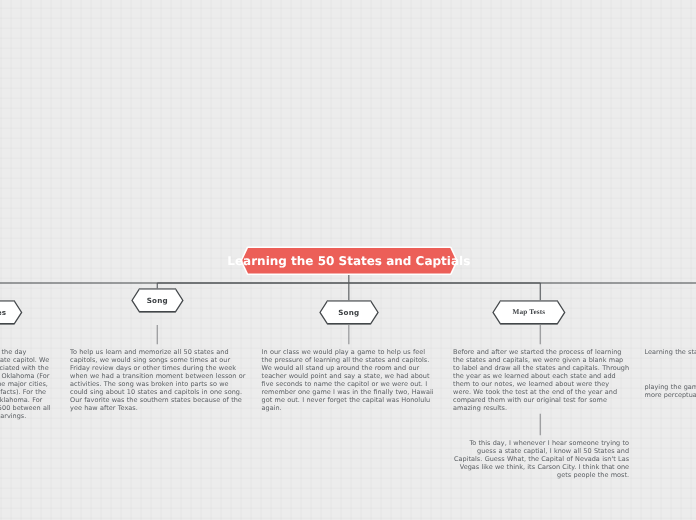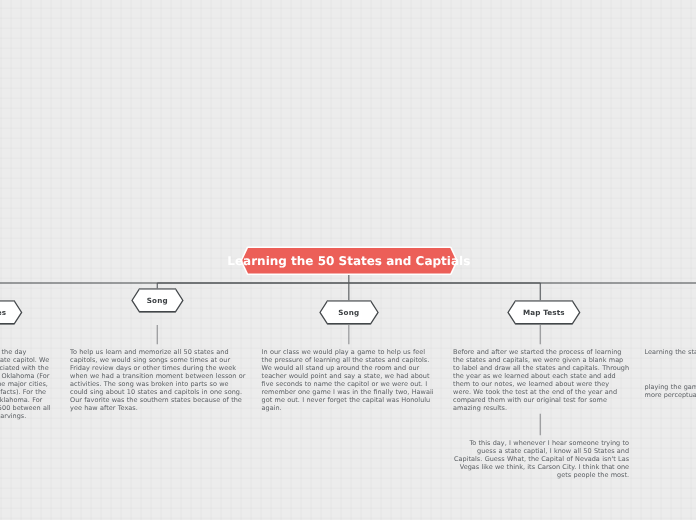--- a/index.html
+++ b/index.html
@@ -100,21 +100,21 @@
       <div class="note" style="left: 70.1px; top: 348.2px;">To help us learn and memorize all 50 states and capitols, we would sing songs some times at our Friday review days or other times during the week when we had a transition moment between lesson or activities. The song was broken into parts so we could sing about 10 states and capitols in one song. Our favorite was the southern states because of the yee haw after Texas.</div>
       <div class="hexnode" style="left: 319.772px; top: 300.6px; width: 58.0562px;">
         <svg width="62.05625" height="26.9" viewBox="0 0 62.05625 26.9">
           <polygon points="9.40,2.00 52.66,2.00 60.06,13.45 52.66,24.90 9.40,24.90 2.00,13.45" fill="#ffffff" stroke="#43474a" stroke-width="1.25" stroke-linejoin="miter"></polygon>
           <path d="M 9.4 2.2 L 52.65625 2.2" stroke="#9a9c9e" stroke-width="1.4" fill="none"></path>
           <path d="M 9.4 24.599999999999998 L 52.65625 24.599999999999998" stroke="#43474a" stroke-width="1.4" fill="none"></path>
         </svg>
       <div class="node-label">Song</div>
     </div>
       <div class="note" style="left: 261.6px; top: 348.2px;">In our class we would play a game to help us feel the pressure of learning all the states and capitols. We would all stand up around the room and our teacher would point and say a state, we had about five seconds to name the capitol or we were out. I remember one game I was in the finally two, Hawaii got me out. I never forget the capital was Honolulu again.</div>
-      <div class="hexnode" style="left: 508px; top: 300.6px; width: 71.7281px;">
+      <div class="hexnode" style="left: 493px; top: 300.6px; width: 71.7281px; font-family: Liberation Serif, serif;">
         <svg width="75.728125" height="26.9" viewBox="0 0 75.728125 26.9">
           <polygon points="9.40,2.00 66.33,2.00 73.73,13.45 66.33,24.90 9.40,24.90 2.00,13.45" fill="#ffffff" stroke="#43474a" stroke-width="1.25" stroke-linejoin="miter"></polygon>
           <path d="M 9.4 2.2 L 66.328125 2.2" stroke="#9a9c9e" stroke-width="1.4" fill="none"></path>
           <path d="M 9.4 24.599999999999998 L 66.328125 24.599999999999998" stroke="#43474a" stroke-width="1.4" fill="none"></path>
         </svg>
       <div class="node-label">Map Tests</div>
     </div>
       <div class="note" style="left: 453.1px; top: 348.2px;">Before and after we started the process of learning the states and capitals, we were given a blank map to label and draw all the states and capitals. Through the year as we learned about each state and add them to our notes, we learned about were they were. We took the test at the end of the year and compared them with our original test for some amazing results.</div>
       <div class="note" style="left: 453.1px; top: 439.2px; text-align: right;">To this day, I whenever I hear someone trying to guess a state captial, I know all 50 States and Capitals. Guess What, the Capital of Nevada isn't Las Vegas like we think, its Carson City. I think that one gets people the most.</div>
       <div class="note" style="left: 644.6px; top: 348.2px;">Learning the states and capitals</div>

